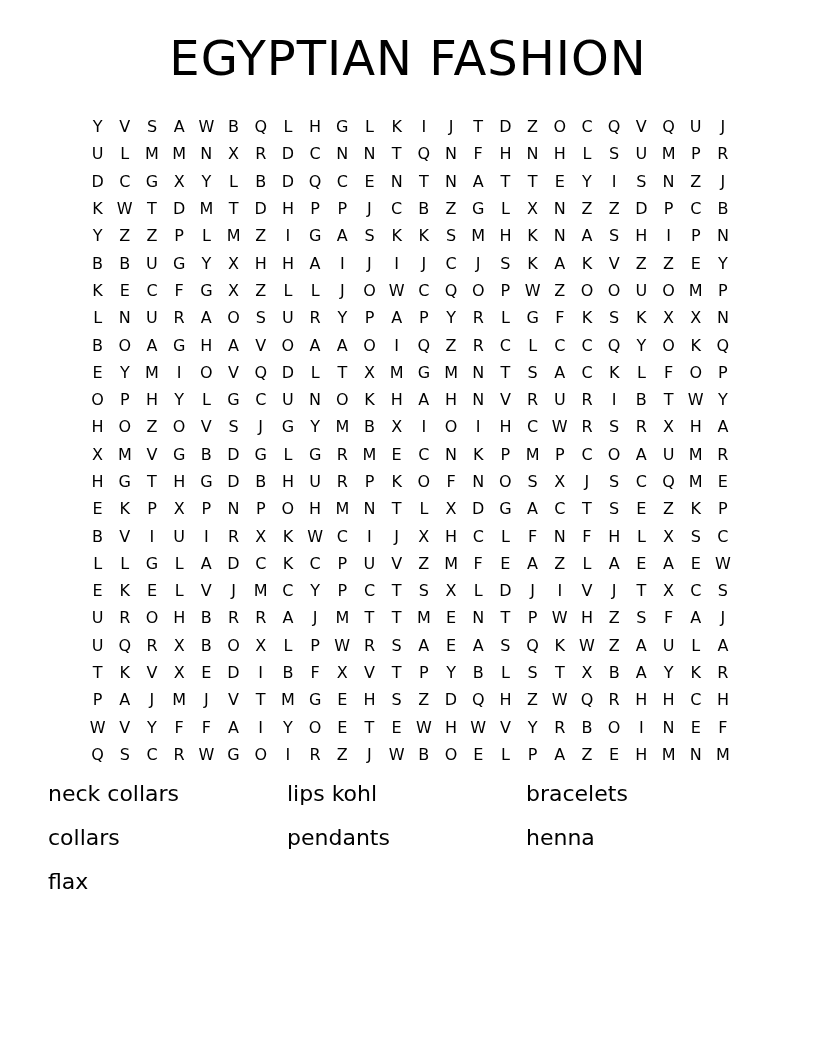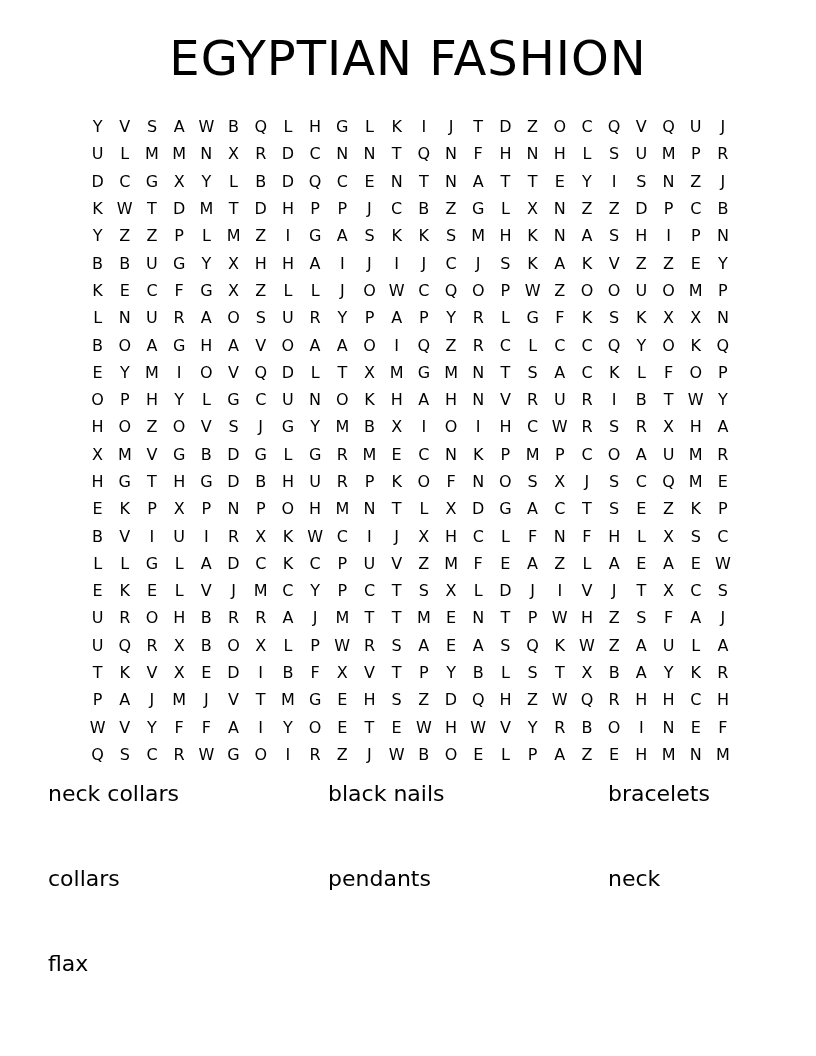--- a/index.html
+++ b/index.html
@@ -48,21 +48,20 @@
     font-family: "DejaVu Sans", sans-serif;
   }
   .word-list {
     position: absolute;
     left: 48px;
     top: 772px;
     width: 720px;
     display: grid;
     grid-template-columns: 239px 239px 239px;
     grid-auto-rows: 44px;
-    gap: 41px;
   }
   .word-item {
     font-size: 22px;
     font-weight: 400;
     line-height: 44px;
     white-space: nowrap;
     font-family: "DejaVu Sans", sans-serif;
   }
 </style>
 </head>
@@ -691,20 +690,20 @@
         <span class="grid-cell">Z</span>
         <span class="grid-cell">E</span>
         <span class="grid-cell">H</span>
         <span class="grid-cell">M</span>
         <span class="grid-cell">N</span>
         <span class="grid-cell">M</span>
       </div>
     </div>
   <div class="word-list" id="word-list">
       <div class="word-item">neck collars</div>
-      <div class="word-item">black nails</div>
+      <div class="word-item">lips kohl</div>
       <div class="word-item">bracelets</div>
       <div class="word-item">collars</div>
       <div class="word-item">pendants</div>
-      <div class="word-item">neck</div>
+      <div class="word-item">henna</div>
       <div class="word-item">flax</div>
     </div>
 </div>
 
 </body></html>

